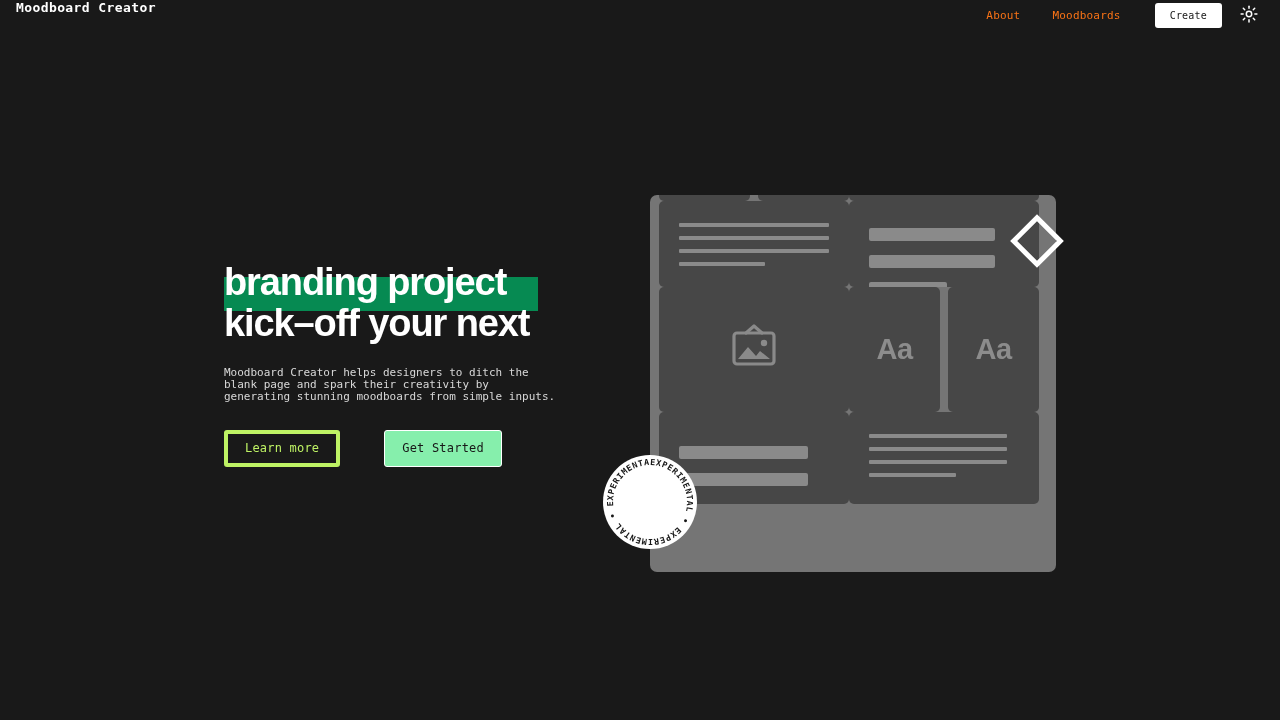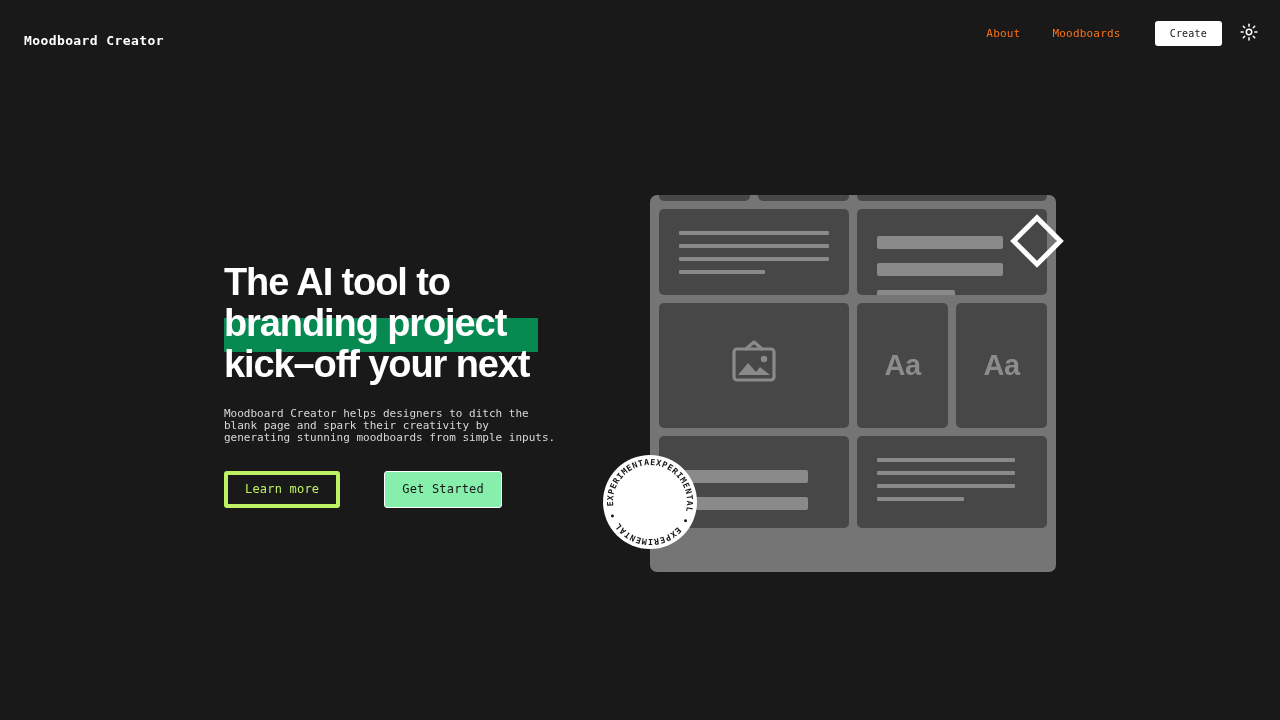--- a/index.html
+++ b/index.html
@@ -18,23 +18,23 @@
     position: relative;
   }
 
   
   .header {
     position: absolute;
     top: 0; left: 0;
     width: 1280px;
     height: 48px;
     display: flex;
-    align-items: flex-end;
+    align-items: flex-start;
     justify-content: space-between;
-    padding: 0 16px 0 24px;
+    padding: 0 16px 0 16px;
     z-index: 40;
   }
 
   .brand {
     font-family: "DejaVu Sans Mono", "Liberation Mono", monospace;
     font-size: 13px;
     font-weight: 700;
     letter-spacing: 0.4px;
     color: #ffffff;
     white-space: nowrap;
@@ -174,21 +174,21 @@
   }
 
   .mock-grid {
     position: relative;
     width: 388px;
     height: 450px;
     margin-top: -61px;
     display: grid;
     grid-template-columns: 190px 190px;
     grid-template-rows: 58px 86px 125px 92px;
-    gap: 8px;
+    gap: 0;
     text-align: center;
   }
 
   .card {
     background: #474747;
     border-radius: 5px;
     position: relative;
     overflow: hidden;
   }
 
@@ -290,21 +290,20 @@
           <line x1="4.4" y1="19.6" x2="6.3" y2="17.7"></line>
           <line x1="17.7" y1="6.3" x2="19.6" y2="4.4"></line>
         </svg>
       </span>
     </button>
   </nav>
 </header>
 
 <section class="hero-text">
   <h1 class="headline">
-    <span class="line">The AI tool to</span>
     <span class="line highlight">
       <span class="hl-band"></span>
       <span class="hl-text">branding project</span>
     </span>
     <span class="line">kick–off your next</span>
   </h1>
 
   <p class="subcopy">Moodboard Creator helps designers to ditch the blank page and spark their creativity by generating stunning moodboards from simple inputs.</p>
 
   <div class="cta-row">

